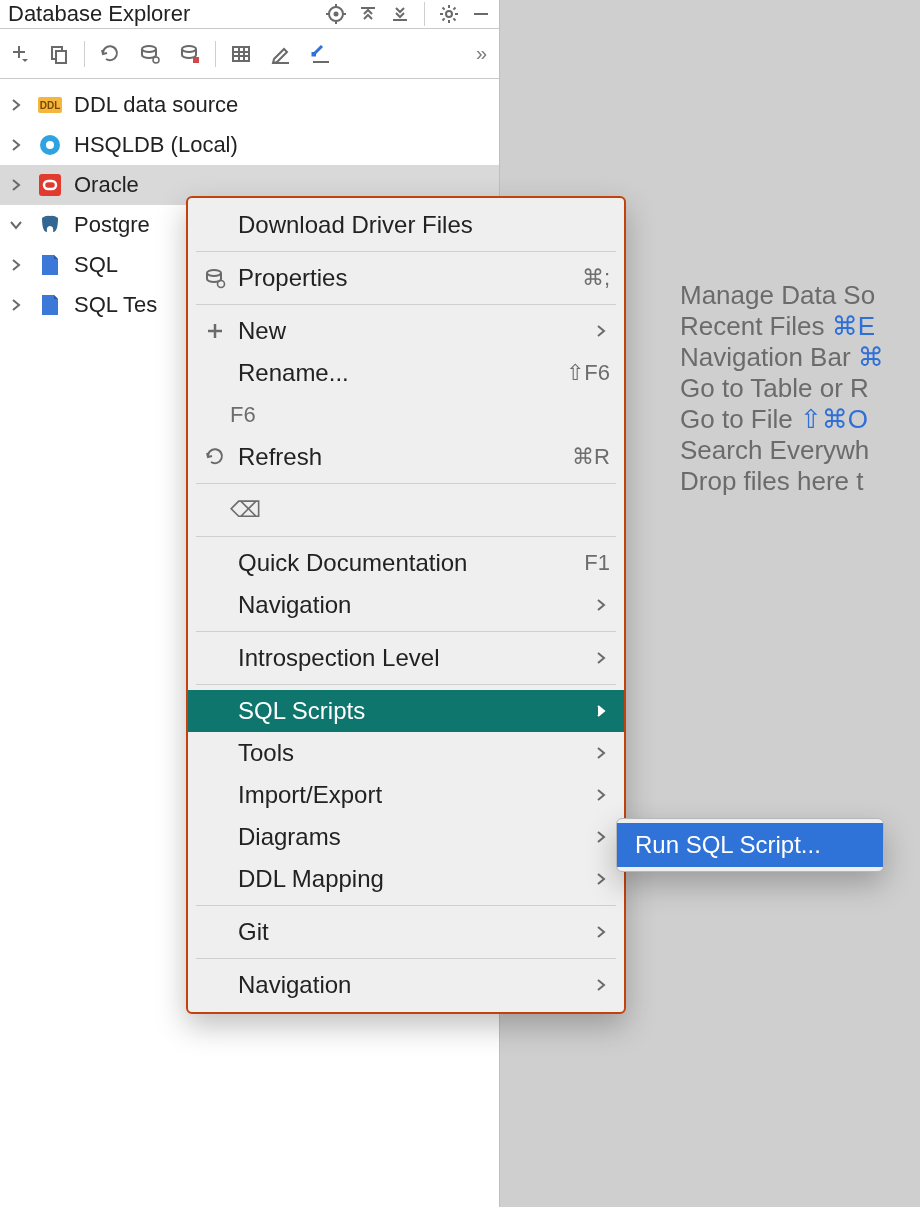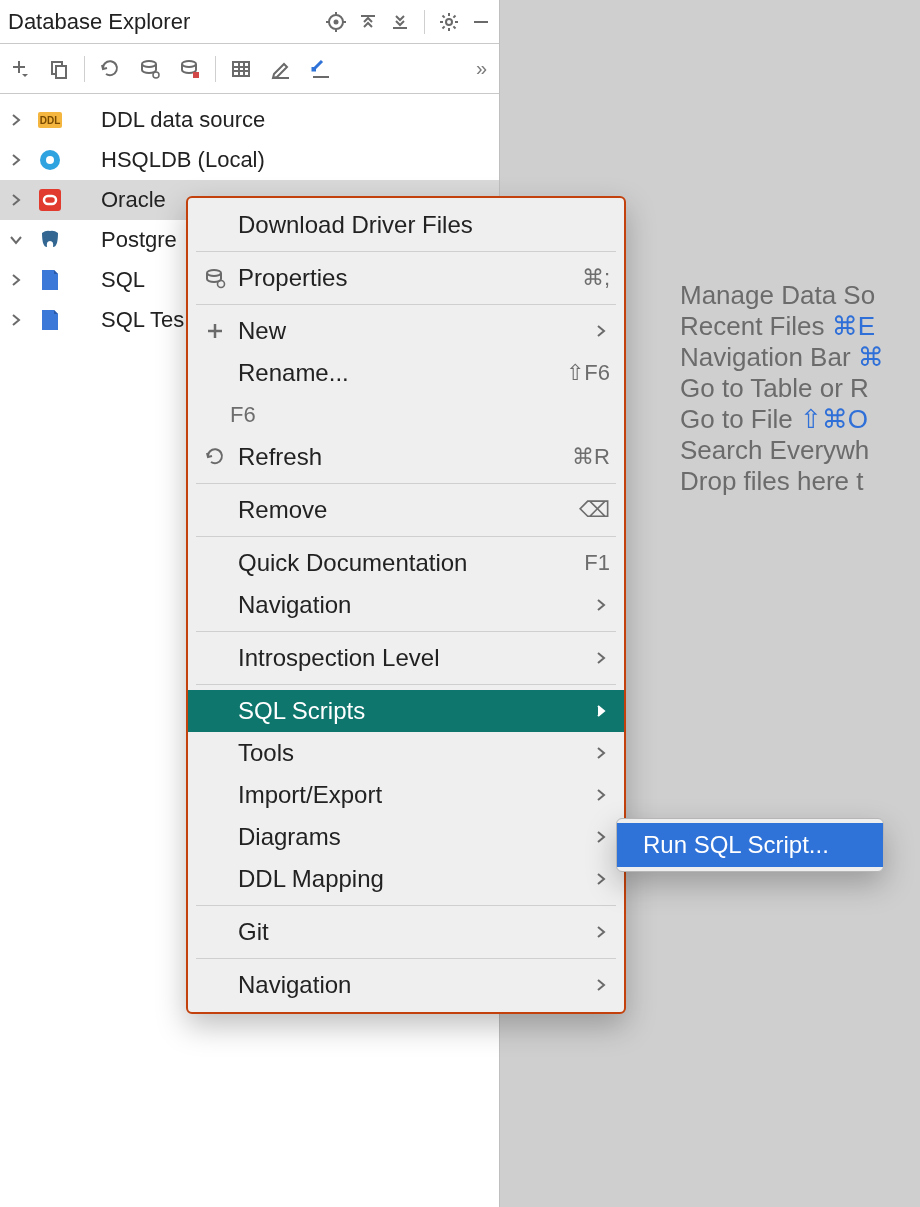--- a/index.html
+++ b/index.html
@@ -19,21 +19,21 @@
     position: absolute;
     left: 0; top: 0;
     width: 500px;
     height: 1207px;
     background: #fff;
     border-right: 1px solid #bfbfbf;
     display: flex;
     flex-direction: column;
   }
   .panel-title-row {
-    height: 44px;
+    height: 29px;
     display: flex;
     align-items: center;
     padding: 0 4px;
     border-bottom: 1px solid #c9c9c9;
     font-size: 22px;
   }
   .panel-title { padding-left: 4px; flex: 0 0 auto; }
   .panel-title-spacer { flex: 1 1 auto; }
   .title-icons { display: flex; align-items: center; gap: 8px; padding-right: 2px; }
   .title-icons .sep { width:1px; height:24px; background:#cfcfcf; margin:0 4px; }
@@ -58,21 +58,21 @@
     height: 40px;
     padding-left: 6px;
     cursor: pointer;
   }
   .tree-row.selected { background:#d9d9d9; }
   .chevron {
     width: 20px; height: 20px; display:flex; align-items:center; justify-content:center;
     color:#7a7a7a; flex: 0 0 auto;
   }
   .ds-icon { width: 32px; height:24px; display:flex; align-items:center; justify-content:center; margin: 0 8px; flex:0 0 auto; }
-  .ds-label { white-space: nowrap; overflow:hidden; text-overflow:clip;margin-left:27px; }
+  .ds-label { white-space: nowrap; overflow:hidden; text-overflow:clip; }
 
   
   .hints {
     position: absolute;
     left: 680px; top: 280px;
     display: flex; flex-direction: column; 
     color:#6b6b6b; font-size:26px;
     white-space: nowrap;
   }
   .key { color:#2f6fd8; }
@@ -111,21 +111,21 @@
     position: absolute;
     left: 616px; top: 818px;
     width: 268px;
     background:#efefef;
     border:1px solid #b6b6b6;
     box-shadow: 0 12px 30px rgba(0,0,0,0.25);
     border-radius:6px;
     padding:4px 0;
     font-size:24px;
   }
-  .subctx .ctx-item { height:44px; padding:0 26px; }
+  .subctx .ctx-item { height:44px; padding:0 18px; }
   .subctx .ctx-item.highlight { background:#2f72d8; color:#fff; }
 </style>
 </head>
 <body>
 
 <div class="panel">
 
   <div class="panel-title-row">
     <span class="panel-title">Database Explorer</span>
     <span class="panel-title-spacer"></span>
@@ -389,21 +389,20 @@
           <path d="M3 10 A7 7 0 1 1 6 15" fill="none" stroke="#6a6a6a" stroke-width="2"></path>
           <path d="M2 6 L3 10 L7 9" fill="none" stroke="#6a6a6a" stroke-width="2"></path>
         </svg>
       </span>
       <span class="ctx-label">Refresh</span>
       <span class="shortcut">⌘R</span>
     </div>
     <div class="ctx-sep"></div>
     <div class="ctx-item">
       <span class="ctx-icon"></span>
-      <span class="ctx-label">Remove</span>
       <span class="shortcut">⌫</span>
     </div>
     <div class="ctx-sep"></div>
     <div class="ctx-item">
       <span class="ctx-icon"></span>
       <span class="ctx-label">Quick Documentation</span>
       <span class="shortcut">F1</span>
     </div>
     <div class="ctx-item">
       <span class="ctx-icon"></span>

